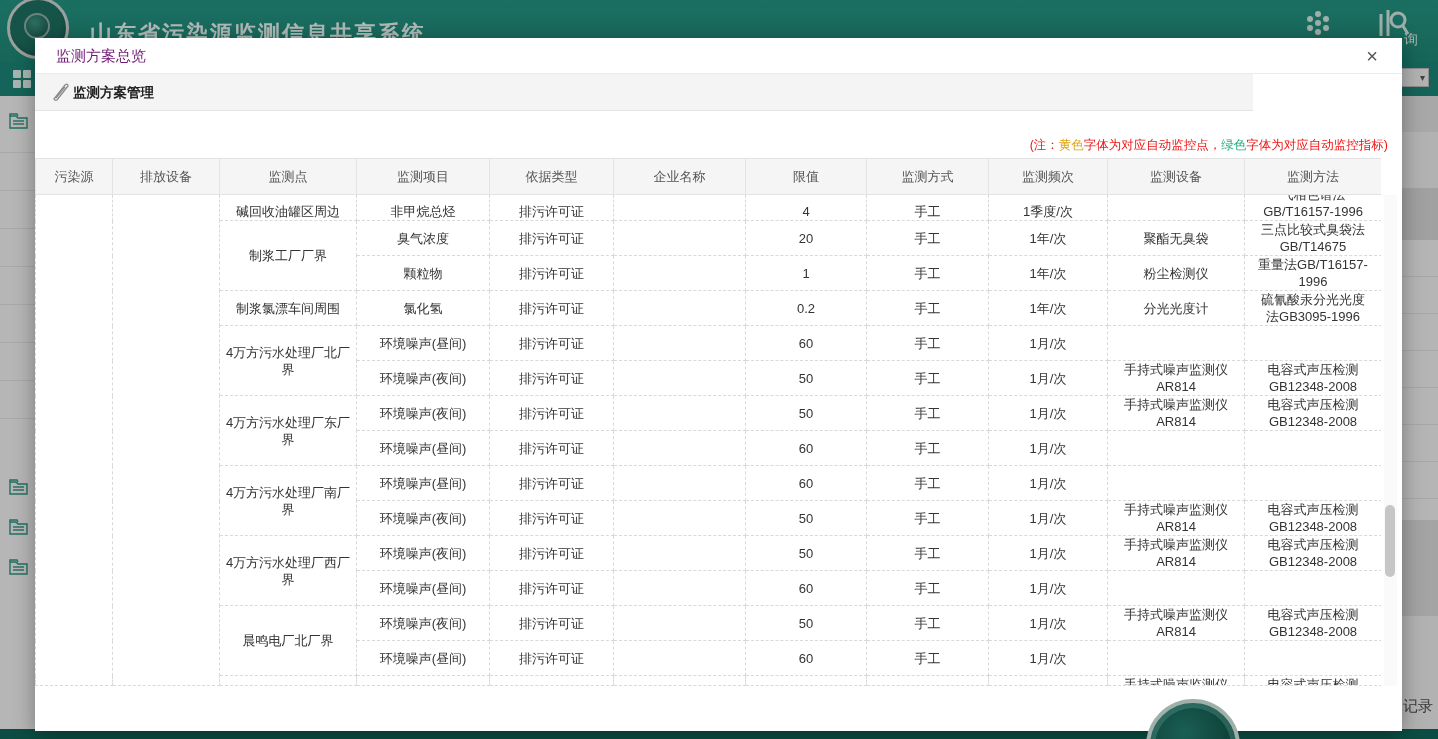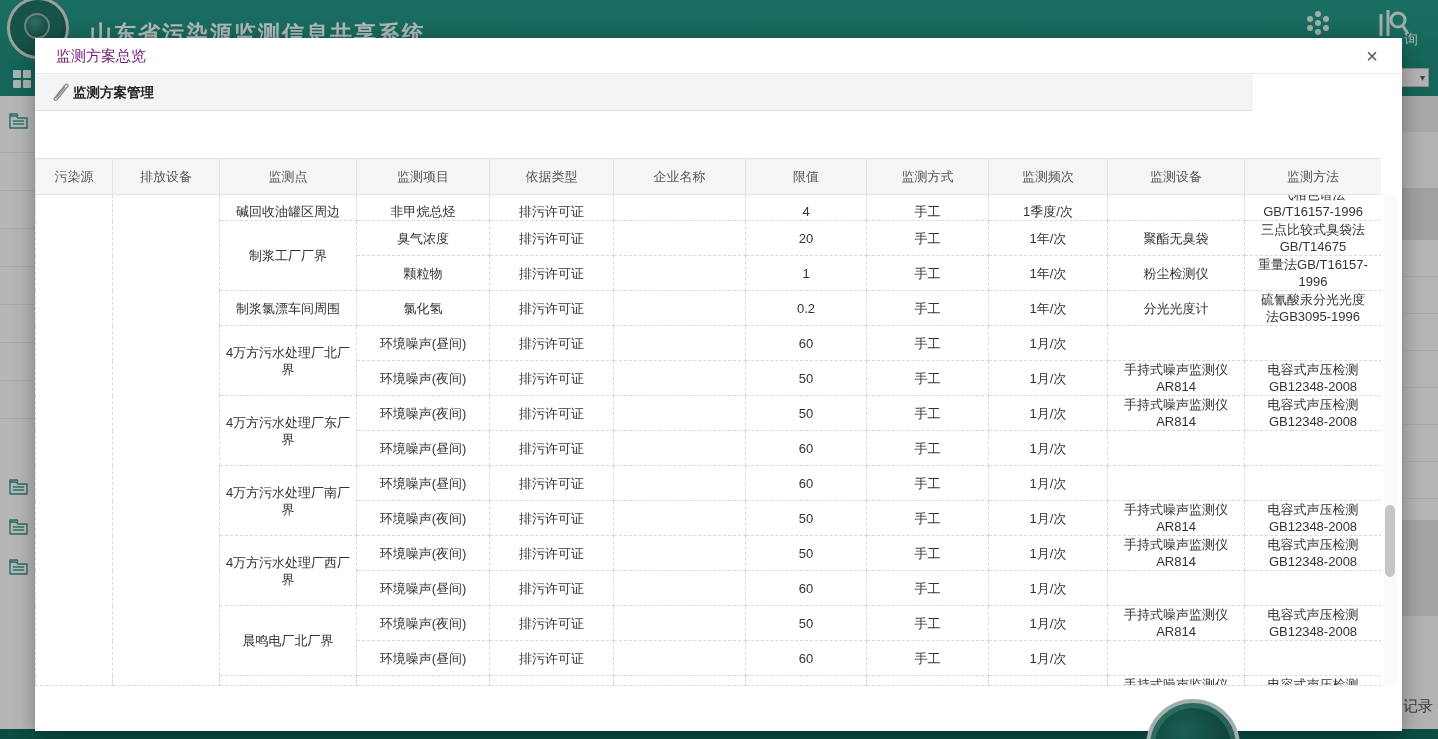--- a/index.html
+++ b/index.html
@@ -210,20 +210,23 @@
           <g stroke="#8a8a8a" fill="none" stroke-width="1.3">
             <path d="M3 17 L14 3 q3 -2 3 1 L6 18 q-2 1 -3 -1 z"></path>
             <line x1="5" y1="16" x2="14" y2="5"></line>
           </g>
         </svg>
       </div>
       <div class="section-title">监测方案管理</div>
     </div>
 
     <div class="info-area">
+      <div class="note-line">
+        <span>(注：</span><span class="note-yellow">黄色</span><span>字体为对应自动监控点，</span><span class="note-green">绿色</span><span>字体为对应自动监控指标)</span>
+      </div>
     </div>
 
     <div class="tbl-wrap">
       <table class="plan-table">
           <colgroup>
             <col style="width: 77px;">
             <col style="width: 107px;">
             <col style="width: 137px;">
             <col style="width: 133px;">
             <col style="width: 124px;">

